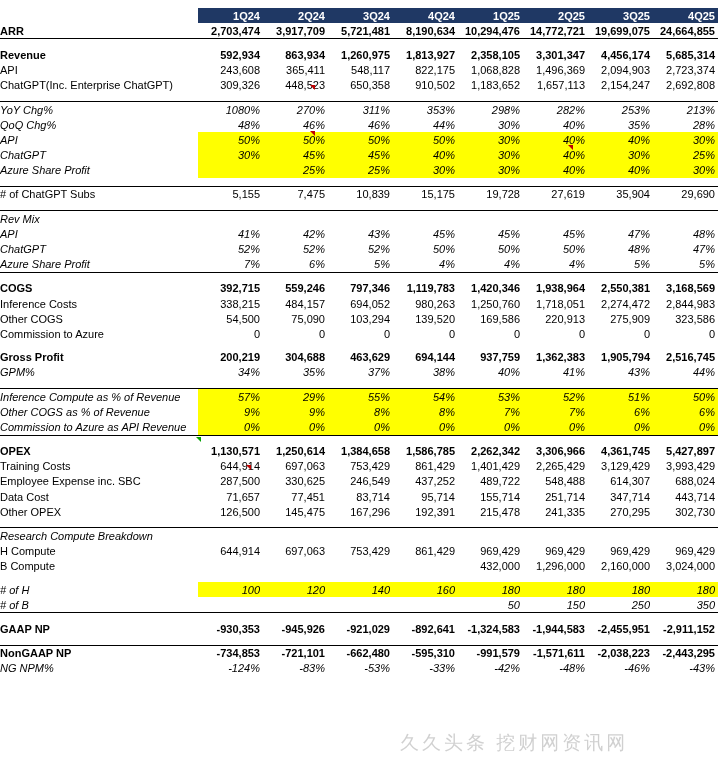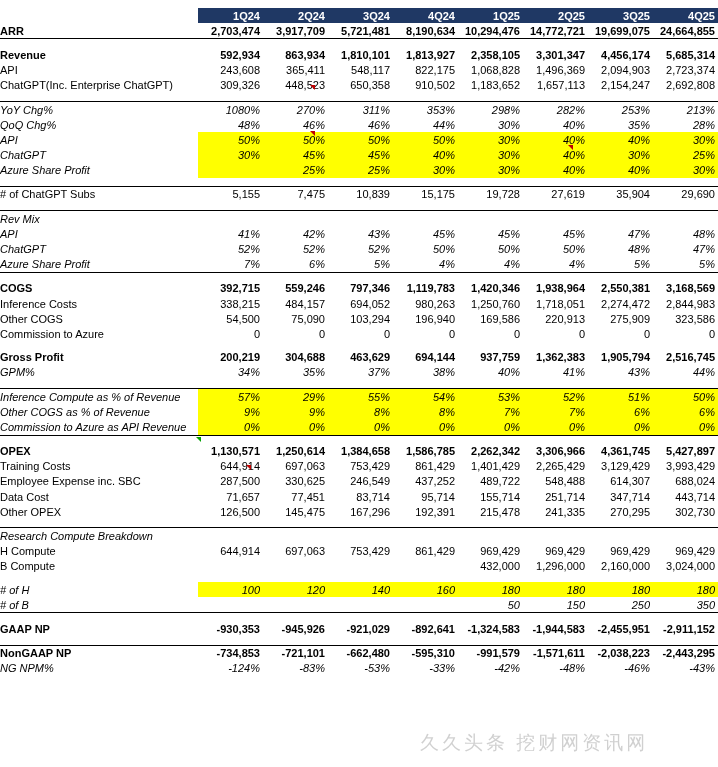--- a/index.html
+++ b/index.html
@@ -72,21 +72,21 @@
           <td class="num"></td>
           <td class="num"></td>
           <td class="num"></td>
           <td class="num"></td>
           <td class="num"></td>
         </tr>
         <tr class="">
           <td class="lbl bold">Revenue</td>
           <td class="num bold">592,934</td>
           <td class="num bold">863,934</td>
-          <td class="num bold">1,810,101</td>
+          <td class="num bold">1,260,975</td>
           <td class="num bold">1,813,927</td>
           <td class="num bold">2,358,105</td>
           <td class="num bold">3,301,347</td>
           <td class="num bold">4,456,174</td>
           <td class="num bold">5,685,314</td>
         </tr>
         <tr class="">
           <td class="lbl ind1">API</td>
           <td class="num">243,608</td>
           <td class="num">365,411</td>
@@ -282,21 +282,21 @@
           <td class="num">1,250,760</td>
           <td class="num">1,718,051</td>
           <td class="num">2,274,472</td>
           <td class="num">2,844,983</td>
         </tr>
         <tr class="">
           <td class="lbl ind1">Other COGS</td>
           <td class="num">54,500</td>
           <td class="num">75,090</td>
           <td class="num">103,294</td>
-          <td class="num">196,940</td>
+          <td class="num">139,520</td>
           <td class="num">169,586</td>
           <td class="num">220,913</td>
           <td class="num">275,909</td>
           <td class="num">323,586</td>
         </tr>
         <tr class="">
           <td class="lbl ind1">Commission to Azure</td>
           <td class="num">0</td>
           <td class="num">0</td>
           <td class="num">0</td>
@@ -576,19 +576,19 @@
           <td class="num ital">-83%</td>
           <td class="num ital">-53%</td>
           <td class="num ital">-33%</td>
           <td class="num ital">-42%</td>
           <td class="num ital">-48%</td>
           <td class="num ital">-46%</td>
           <td class="num ital">-43%</td>
         </tr>
       </tbody>
   </table>
-  <div class="wm" style="left:420px;top:730px;">久久头条  挖财网资讯网</div>
+  <div class="wm" style="left:400px;top:730px;">久久头条  挖财网资讯网</div>
   <div class="greentri" style="left:196px;top:437px;"></div>
   <div class="redtri" style="left:310px;top:131px;"></div>
   <div class="redtri" style="left:310px;top:85px;"></div>
   <div class="redtri" style="left:568px;top:145px;"></div>
   <div class="redtri" style="left:246px;top:465px;"></div>
 </div>
 
 </body></html>

